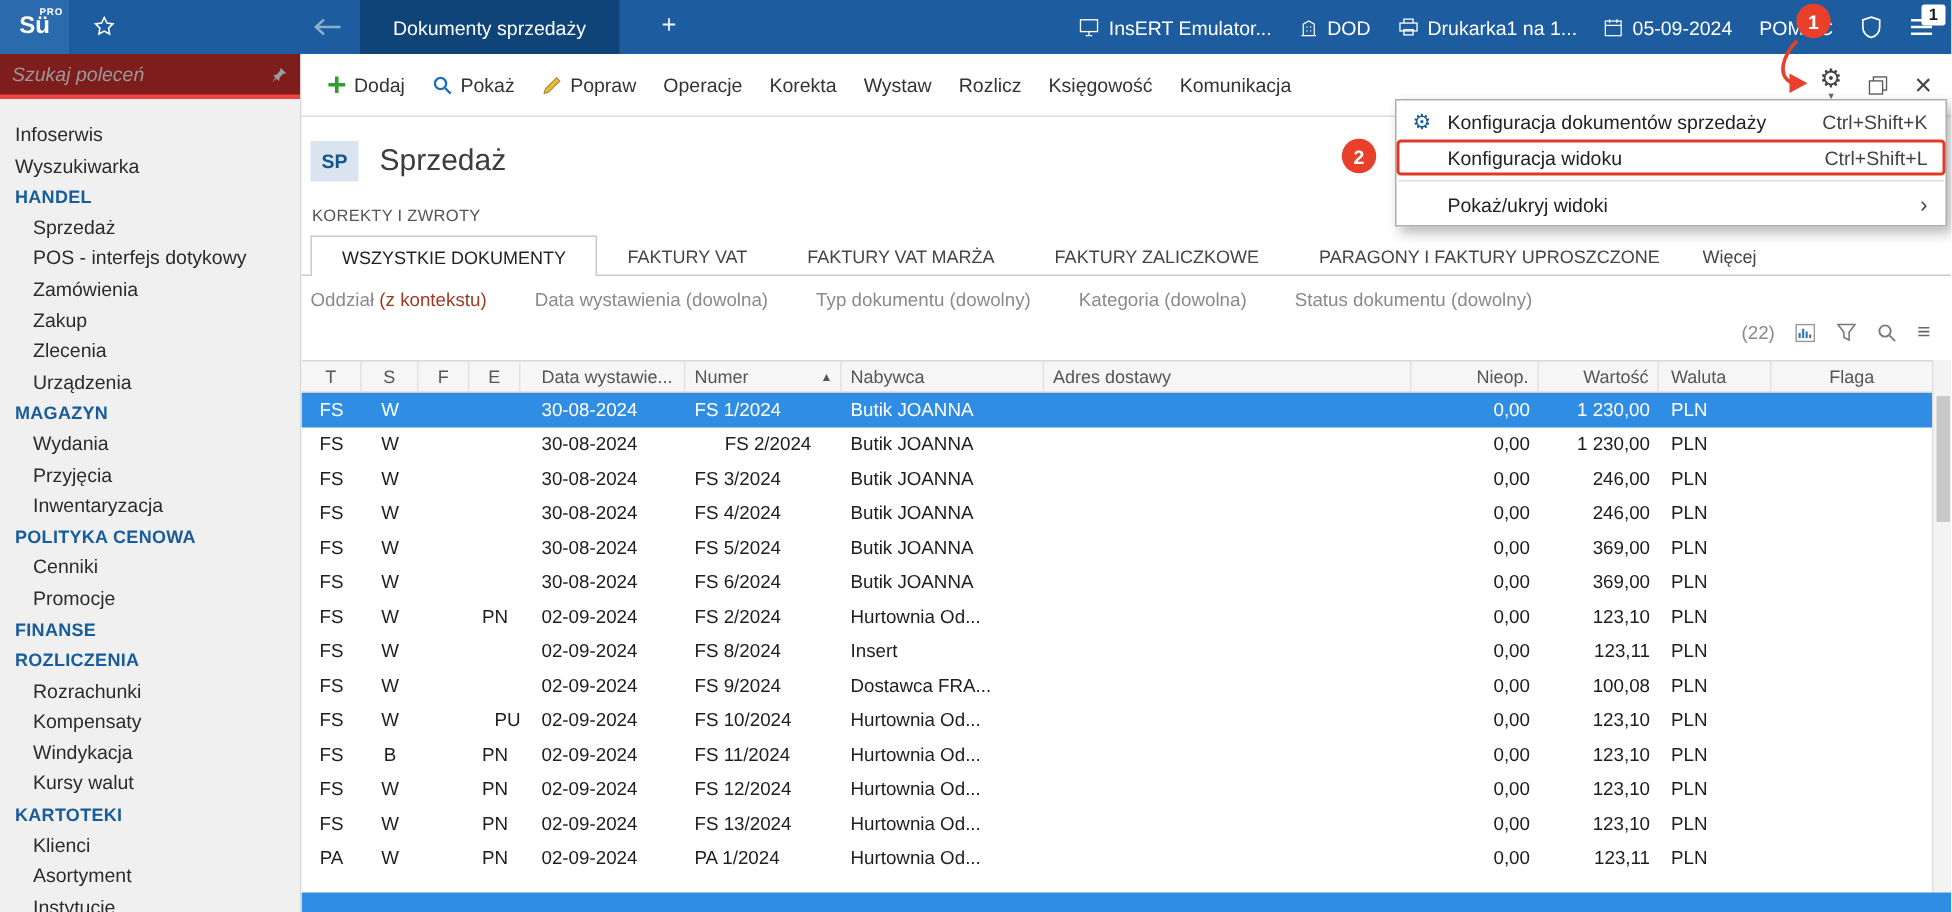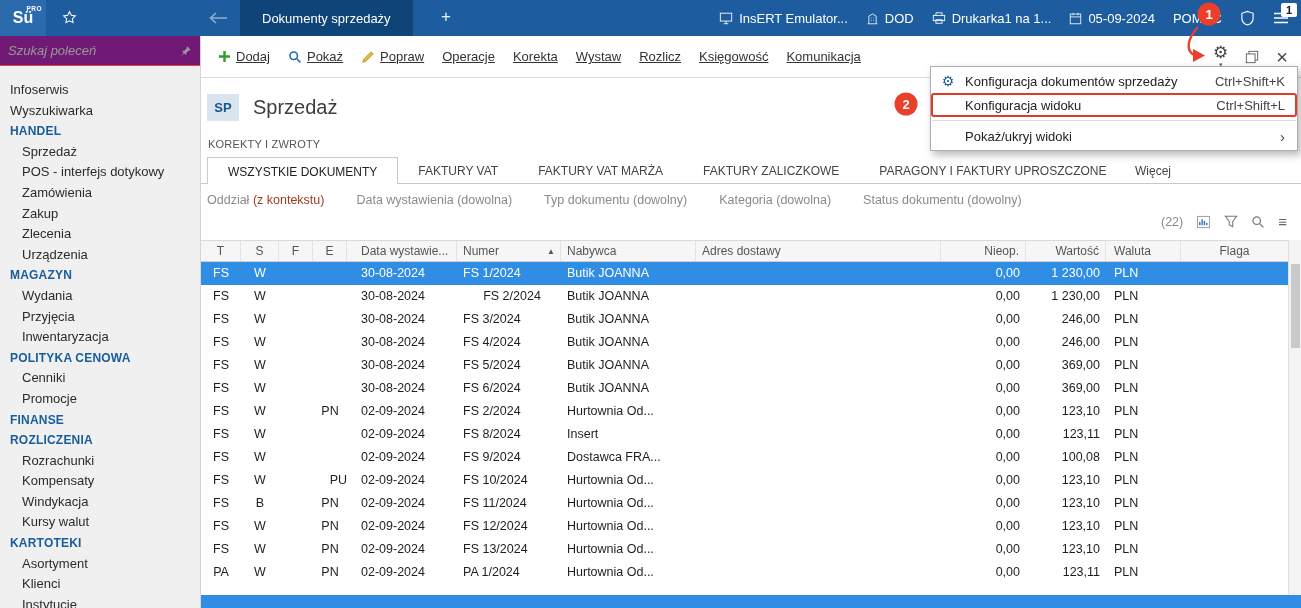--- a/index.html
+++ b/index.html
@@ -19,34 +19,34 @@
              display:flex; align-items:center; padding:0 22px; font-size:13px; }
   .newtab { position:absolute; left:434px; top:7px; width:24px; text-align:center; font-size:17px; color:#e8f0f8; }
   .topbar-right { position:absolute; right:12px; top:0; height:36px; display:flex; align-items:center; gap:18px; font-size:13px; }
   .tb-item { display:flex; align-items:center; gap:6px; white-space:nowrap; }
   .badge { position:absolute; top:3px; right:4px; background:#fff; color:#1b1b1b; font-size:11px; font-weight:bold;
            padding:1px 5px; border-radius:2px; z-index:5; }
 
   
   .sidebar { position:absolute; left:0; top:36px; width:201px; height:572px; background:#f0f0f0;
              border-right:1px solid #d5d5d5; overflow:hidden; }
-  .search-row { height:30px; background:#701a75; border-bottom:1px solid #ef4444;
+  .search-row { height:30px; background:#7f1d1d; border-bottom:3px solid #ef4444;
                 display:flex; align-items:center; padding:0 8px;gap:45px; }
   .search-row input { flex:1; border:none; background:transparent; outline:none;
                       font:italic 13px "Liberation Sans", sans-serif; color:#999; min-width:0; }
   .search-row input::placeholder { color:#999; font-style:italic; }
   .sb-nav { padding-top:14px; font-size:13px; line-height:20.6px; }
   .sb-item { padding-left:22px; color:#2b2b2b; cursor:default; white-space:nowrap; }
   .sb-top { padding-left:10px; }
   .sb-section { padding-left:10px; color:#185c9b; font-weight:bold; font-size:12px; letter-spacing:.2px; white-space:nowrap; }
 
   
   .main { position:absolute; left:201px; top:36px; width:1100px; height:572px; background:#fff; overflow:hidden; }
   .toolbar { height:42px; border-bottom:1px solid #dcdcdc; display:flex; align-items:center; padding-left:8px; }
-  .tb-btn { display:flex; align-items:center; gap:5px; padding:0 9px; height:26px; font-size:13px; color:#333;text-decoration:underline; }
+  .tb-btn { display:flex; align-items:center; gap:5px; padding:0 9px; height:26px; font-size:13px; color:#333; }
   .tb-right { margin-left:auto; display:flex; align-items:center; gap:17px; padding-right:13px; }
   .gear-btn { display:flex; flex-direction:column; align-items:center; }
   .gear-glyph { font-size:17px; line-height:16px; color:#444; }
   .gear-chev { font-size:7px; line-height:7px; color:#666; }
   .close-glyph { font-size:20px; line-height:20px; color:#444; }
 
   .page-head { padding:6px 0 0 6px; height:52px; display:flex; align-items:center; gap:14px; }
   .sp-badge { width:32px; height:27px; background:#d9e4ef; color:#17568c; font-weight:bold; font-size:13px;
               display:flex; align-items:center; justify-content:center; }
   .page-title { font-size:20px; color:#3d3d3d; }
@@ -205,22 +205,22 @@
       <div class="sb-section">POLITYKA CENOWA</div>
       <div class="sb-item">Cenniki</div>
       <div class="sb-item">Promocje</div>
       <div class="sb-section">FINANSE</div>
       <div class="sb-section">ROZLICZENIA</div>
       <div class="sb-item">Rozrachunki</div>
       <div class="sb-item">Kompensaty</div>
       <div class="sb-item">Windykacja</div>
       <div class="sb-item">Kursy walut</div>
       <div class="sb-section">KARTOTEKI</div>
+      <div class="sb-item">Klienci</div>
       <div class="sb-item">Asortyment</div>
-      <div class="sb-item">Klienci</div>
       <div class="sb-item">Instytucje</div>
     </div>
 </div>
 
 <div class="main">
   <div class="toolbar">
     <div style="display:flex;align-items:center;">
         <div class="tb-btn">
           <span class="icon">
             <svg width="13" height="13" viewBox="0 0 14 14">

